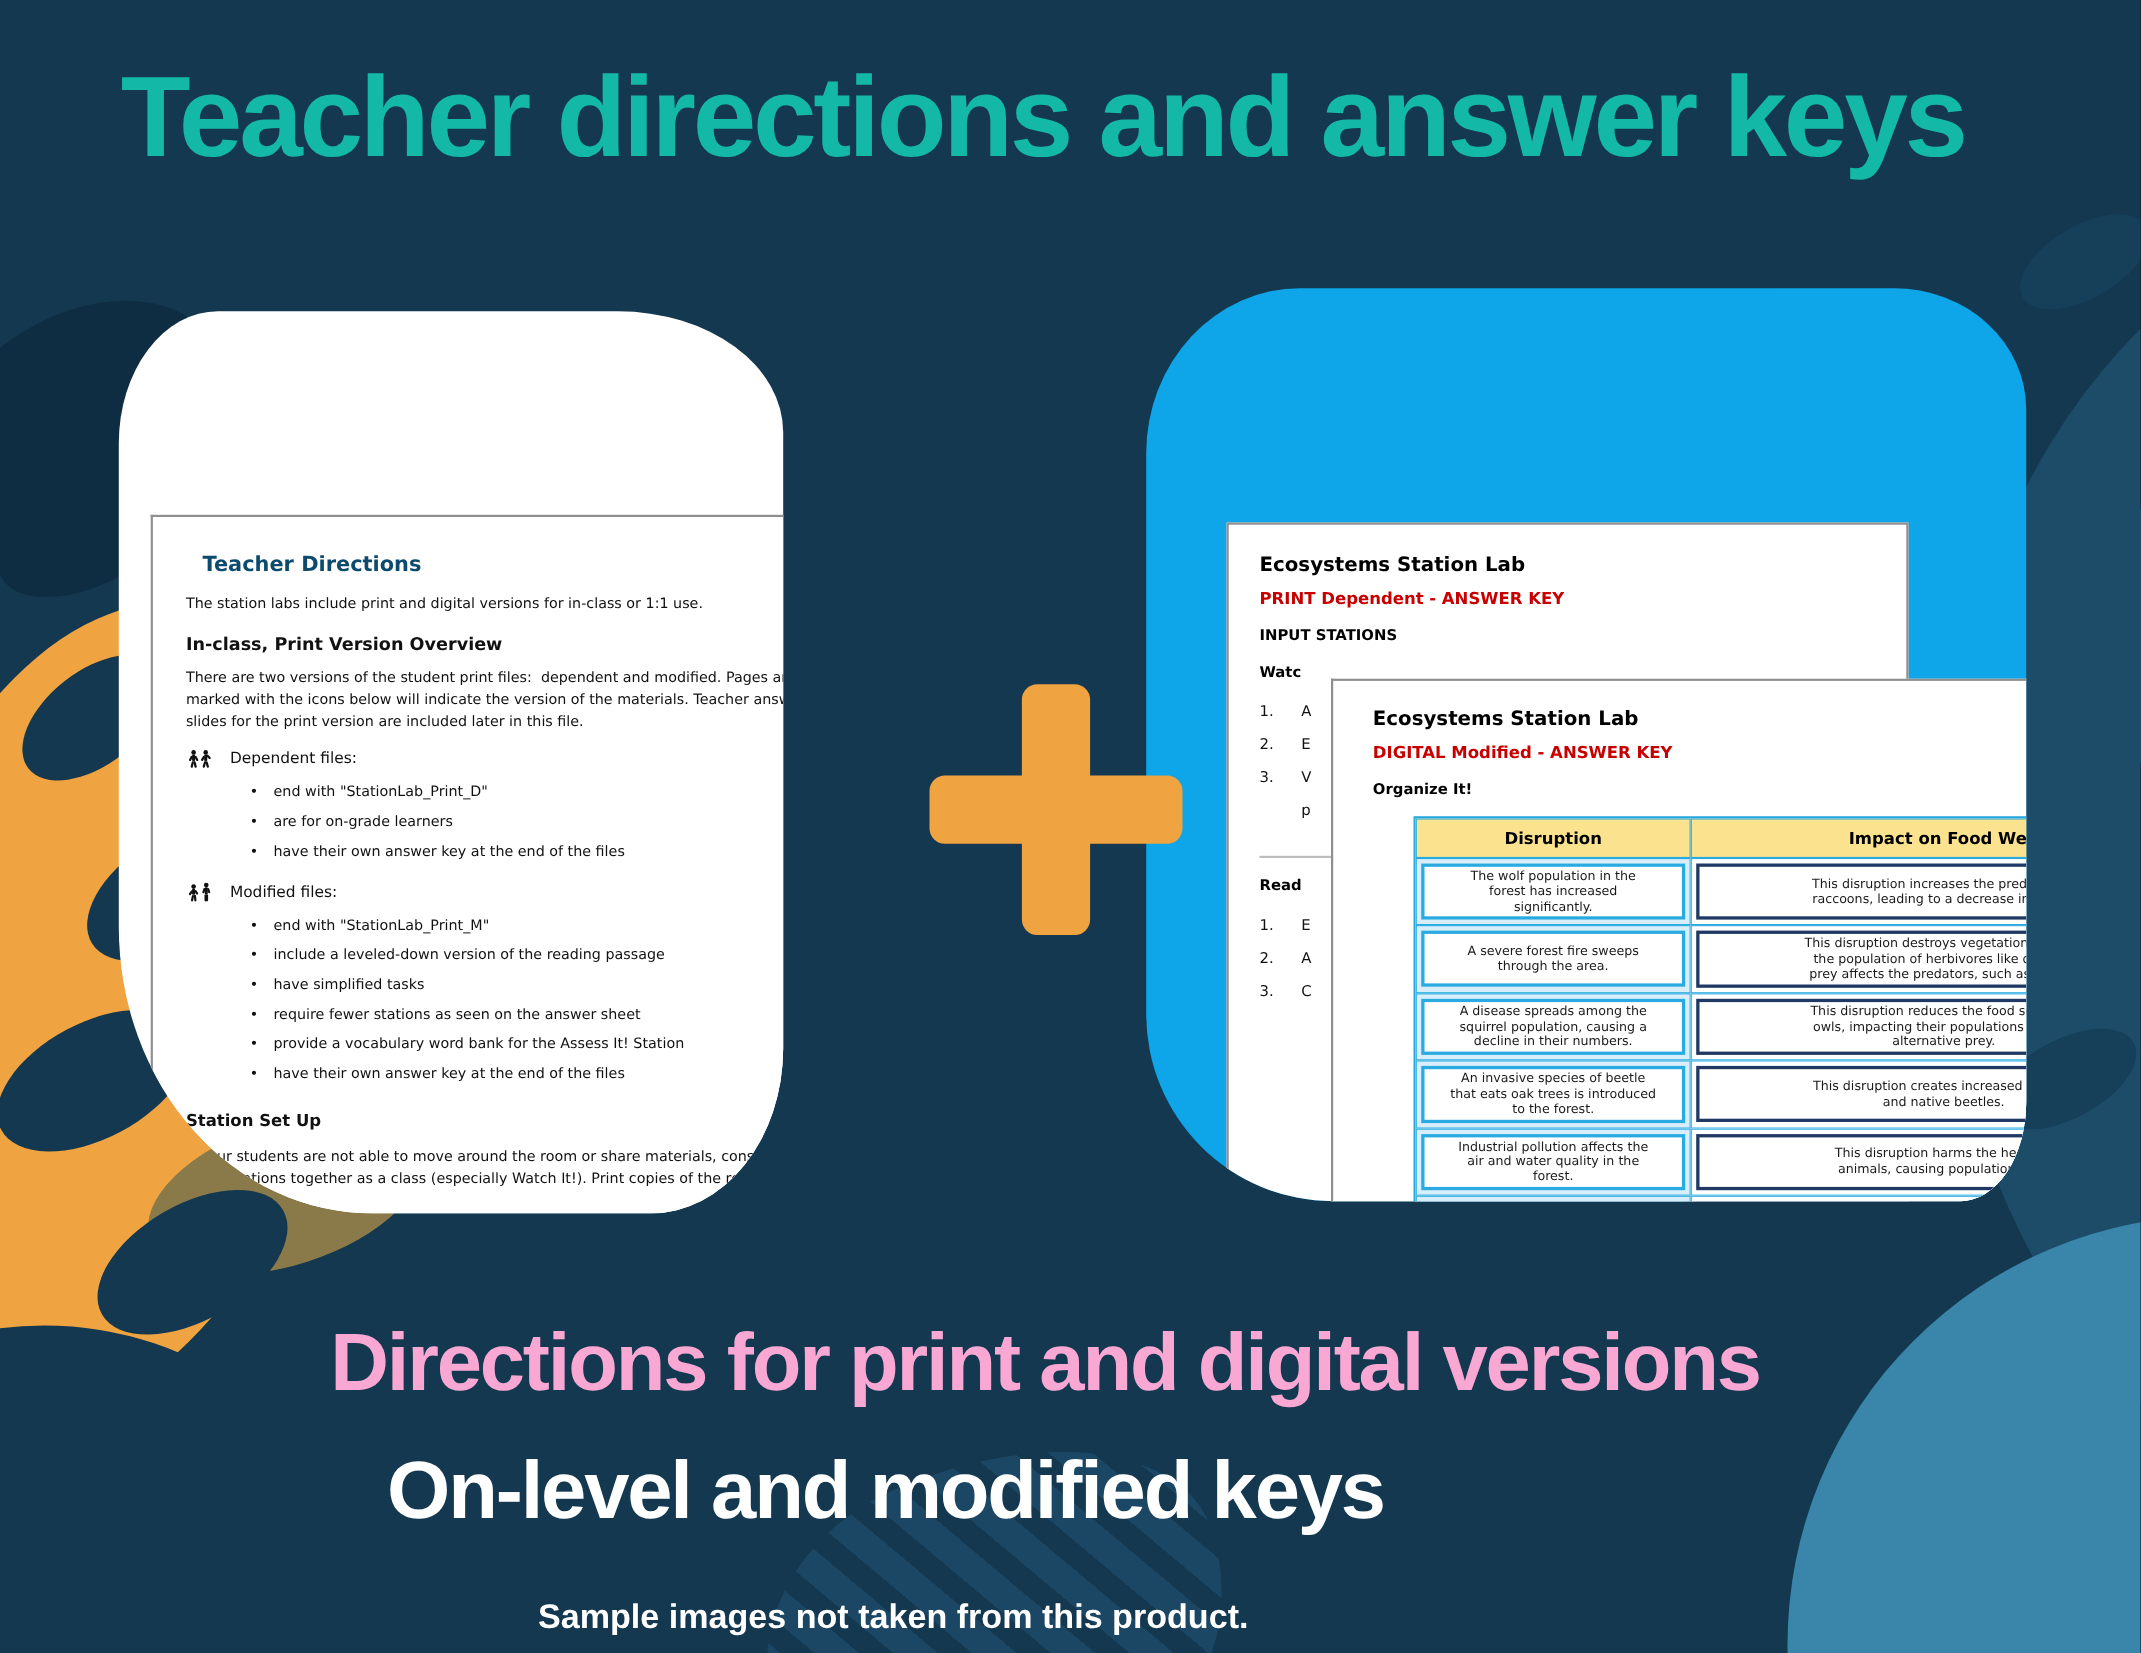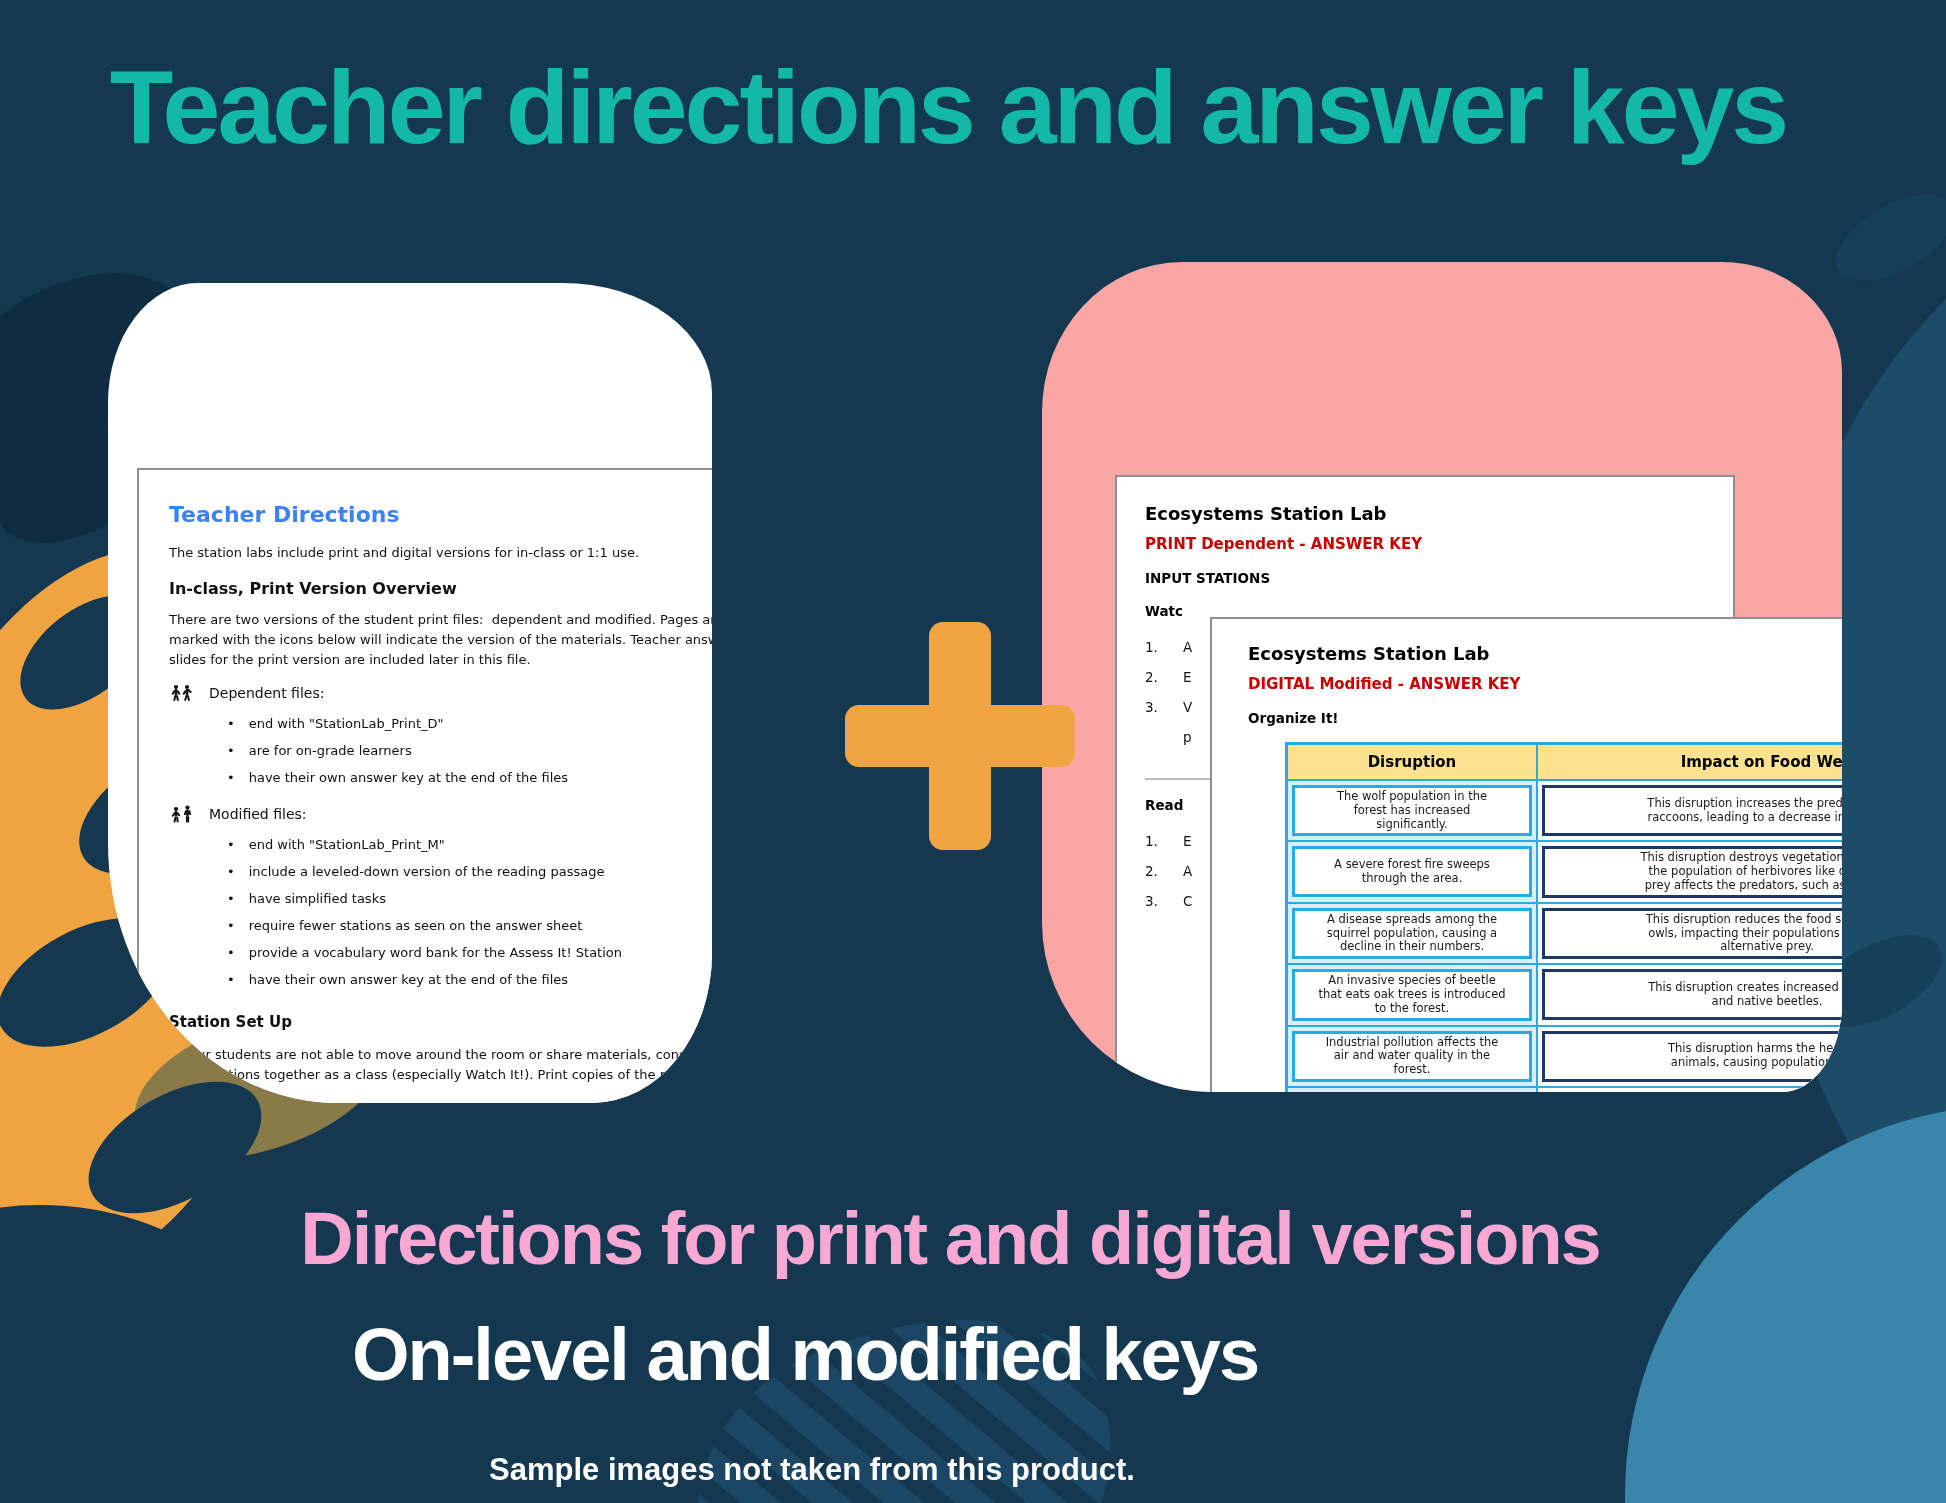--- a/index.html
+++ b/index.html
@@ -16,21 +16,21 @@
     border-radius:45% 55% 40% 60% / 55% 45% 60% 40%;z-index:1;}
   .leaf{position:absolute;left:-120px;top:540px;width:420px;height:760px;background:#F0A441;
     border-radius:52% 48% 55% 45% / 48% 52% 45% 55%;transform:rotate(14deg);z-index:2;}
   .leaf-hole{position:absolute;background:#14384F;border-radius:50%;z-index:2;}
   .olive{position:absolute;left:130px;top:1020px;width:260px;height:130px;background:#8A7A4A;
     border-radius:50%;transform:rotate(-18deg);z-index:2;}
 
   
   .blob-white-left{position:absolute;left:108px;top:283px;width:604px;height:820px;background:#ffffff;
     border-radius:90px 150px 120px 230px / 120px 110px 150px 260px;overflow:hidden;z-index:3;}
-  .blob-white-right{position:absolute;left:1042px;top:262px;width:800px;height:830px;background:#fca5a5;
+  .blob-white-right{position:absolute;left:1042px;top:262px;width:800px;height:830px;background:#0ea5e9;
     border-radius:140px 120px 60px 170px / 150px 110px 90px 170px;overflow:hidden;z-index:3;}
 
   
   .plus-v{position:absolute;left:929px;top:622px;width:62px;height:228px;background:#F0A441;border-radius:14px;z-index:4;}
   .plus-h{position:absolute;left:845px;top:705px;width:230px;height:62px;background:#F0A441;border-radius:14px;z-index:4;}
 
   
   .main-title{position:absolute;top:48px;left:948px;transform:translateX(-50%);white-space:nowrap;
     font-size:104px;font-weight:800;letter-spacing:-3px;color:#14b8a6;z-index:5;}
   .sub1{position:absolute;top:1196px;left:950px;transform:translateX(-50%);white-space:nowrap;
@@ -38,21 +38,21 @@
   .sub2{position:absolute;top:1312px;left:805px;transform:translateX(-50%);white-space:nowrap;
     font-size:74px;font-weight:800;letter-spacing:-2px;color:#ffffff;z-index:5;}
   .footnote{position:absolute;top:1452px;left:812px;transform:translateX(-50%);white-space:nowrap;
     font-size:31px;font-weight:bold;color:#ffffff;z-index:5;}
 
   
   .doc{position:absolute;background:#ffffff;border:2px solid #8F8F8F;box-sizing:border-box;
     font-family:"DejaVu Sans",sans-serif;color:#111111;}
   .doc-left{left:29px;top:185px;width:600px;height:700px;border-right:none;border-bottom:none;
     padding:24px 0 0 30px;overflow:hidden;}
-  .d-title{color:#3b82f6;font-size:22px;font-weight:bold;margin:8px 0 16px 0;}
+  .d-title{color:#0c4a6e;font-size:19px;font-weight:bold;margin:8px 0 16px 15px;}
   .d-line{font-size:13px;white-space:pre;line-height:20px;}
   .d-h2{font-size:16px;font-weight:bold;margin:16px 0 12px 0;}
   .d-h3{font-size:15px;font-weight:bold;margin:20px 0 14px 0;}
   .d-group{margin-top:14px;}
   .d-group-head{display:flex;align-items:center;gap:14px;font-size:14px;margin:6px 0 8px 0;}
   .ppl-icon{width:26px;height:18px;flex:0 0 auto;}
   .d-bullet{font-size:13px;line-height:27px;margin-left:58px;white-space:pre;}
   .d-bullet::before{content:"•";margin-right:14px;}
 
   .doc-back{left:73px;top:213px;width:620px;height:640px;padding:20px 0 0 28px;}

